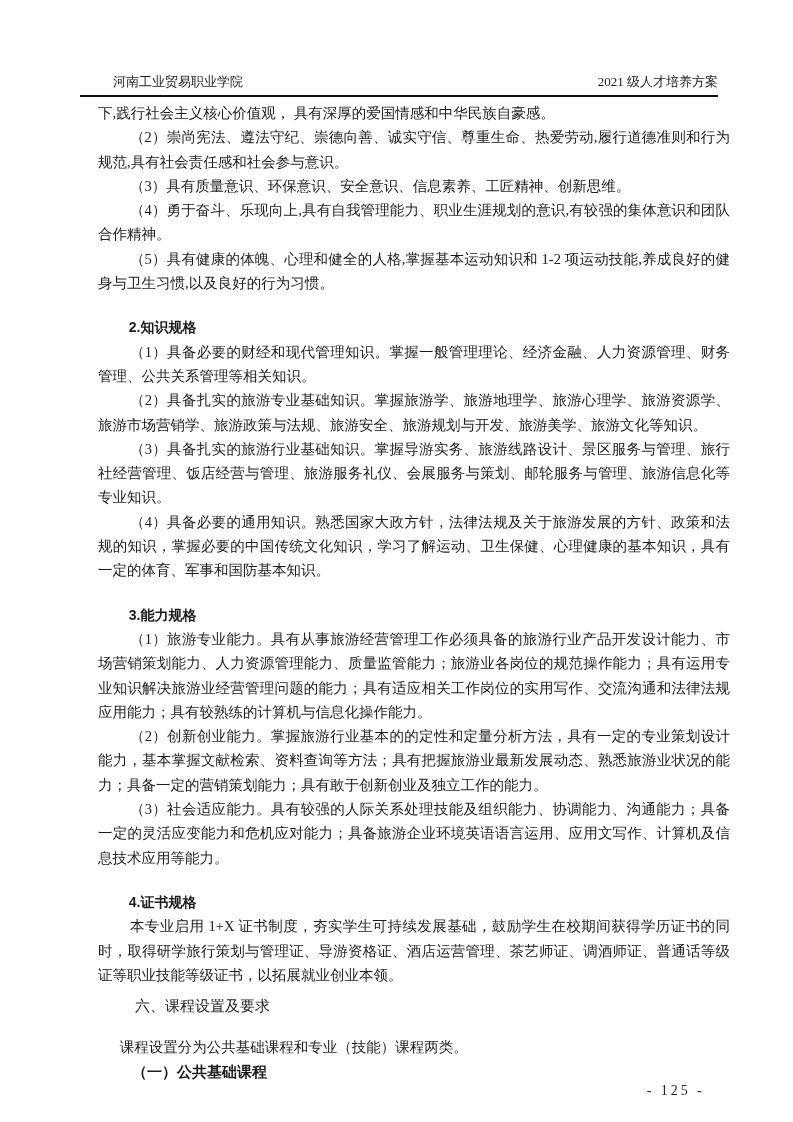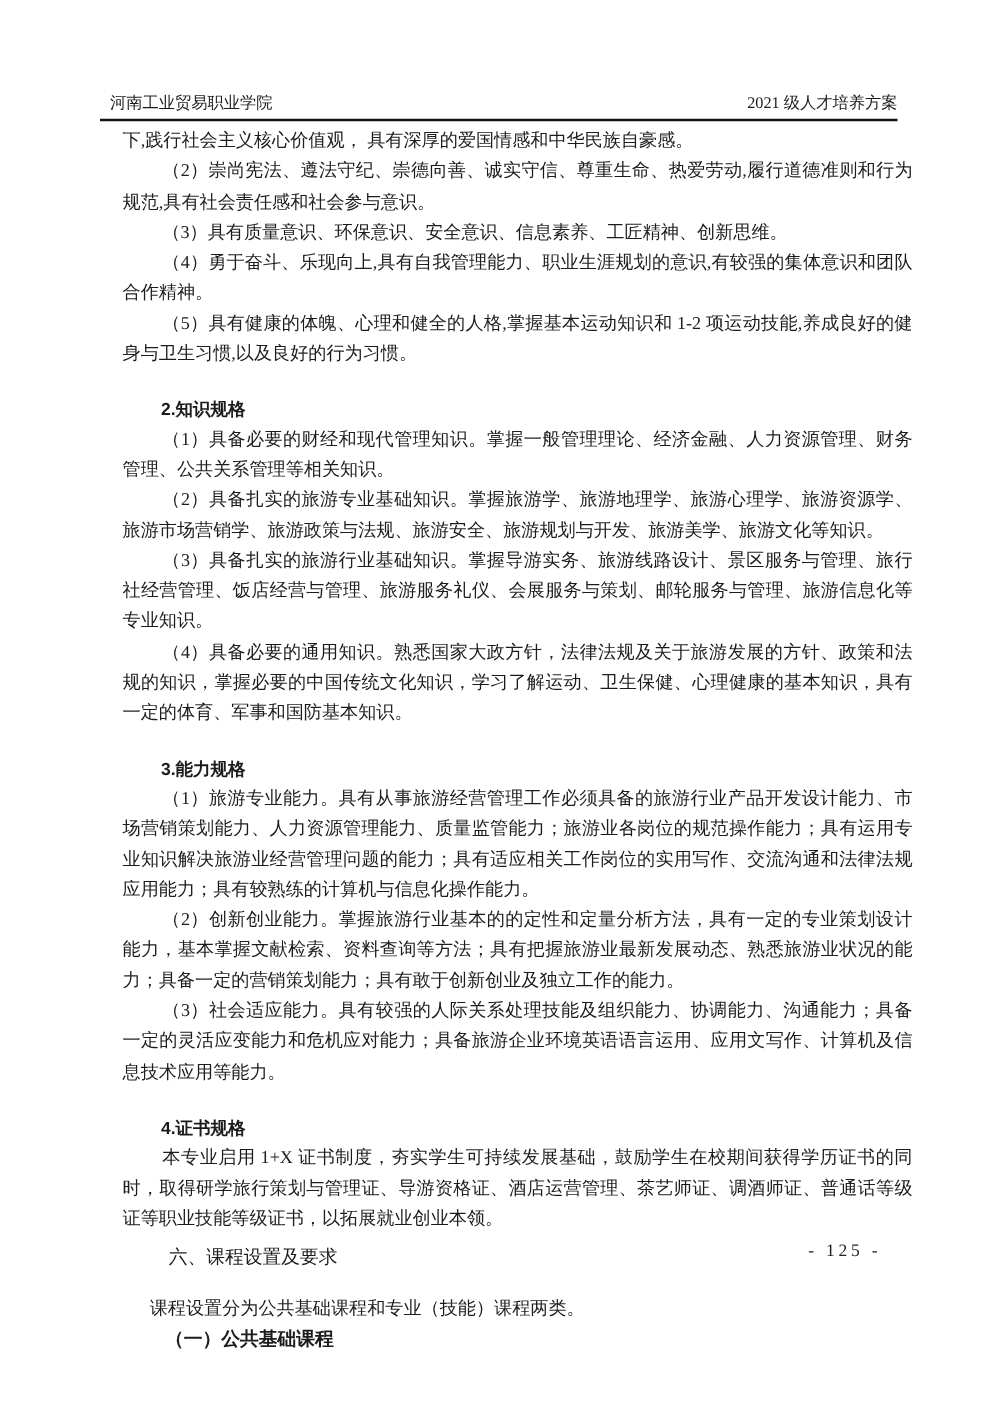--- a/index.html
+++ b/index.html
@@ -17,21 +17,21 @@
     left: 80px;
     top: 73px;
     width: 638px;
     display: flex;
     justify-content: space-between;
     align-items: flex-end;
     font-size: 13px;
     padding-bottom: 4px;
     border-bottom: 2px solid #111111;
   }
-  .page-header .hdr-left { padding-left: 8px; }
+  .page-header .hdr-left { padding-left: 8px; margin-left: 25px; }
   .doc-body {
     position: absolute;
     left: 98px;
     top: 101px;
     width: 632px;
     font-size: 14.5px;
     line-height: 24.3px;
     text-align: justify;
   }
   .doc-body p { margin: 0; }
@@ -58,21 +58,21 @@
   p.subsection {
     font-weight: 700;
     font-family: "Liberation Sans", "DejaVu Sans", sans-serif;
     font-size: 15px;
     padding-left: 34px;
     line-height: 25px;
     text-indent: 0;
   }
   .page-footer {
     position: absolute;
-    top: 994px;
+    top: 1083px;
     right: 88px;
     font-size: 14px;
     letter-spacing: 3px;
     color: #222222;
   }
 </style>
 </head>
 <body>
 
 <div class="page">

